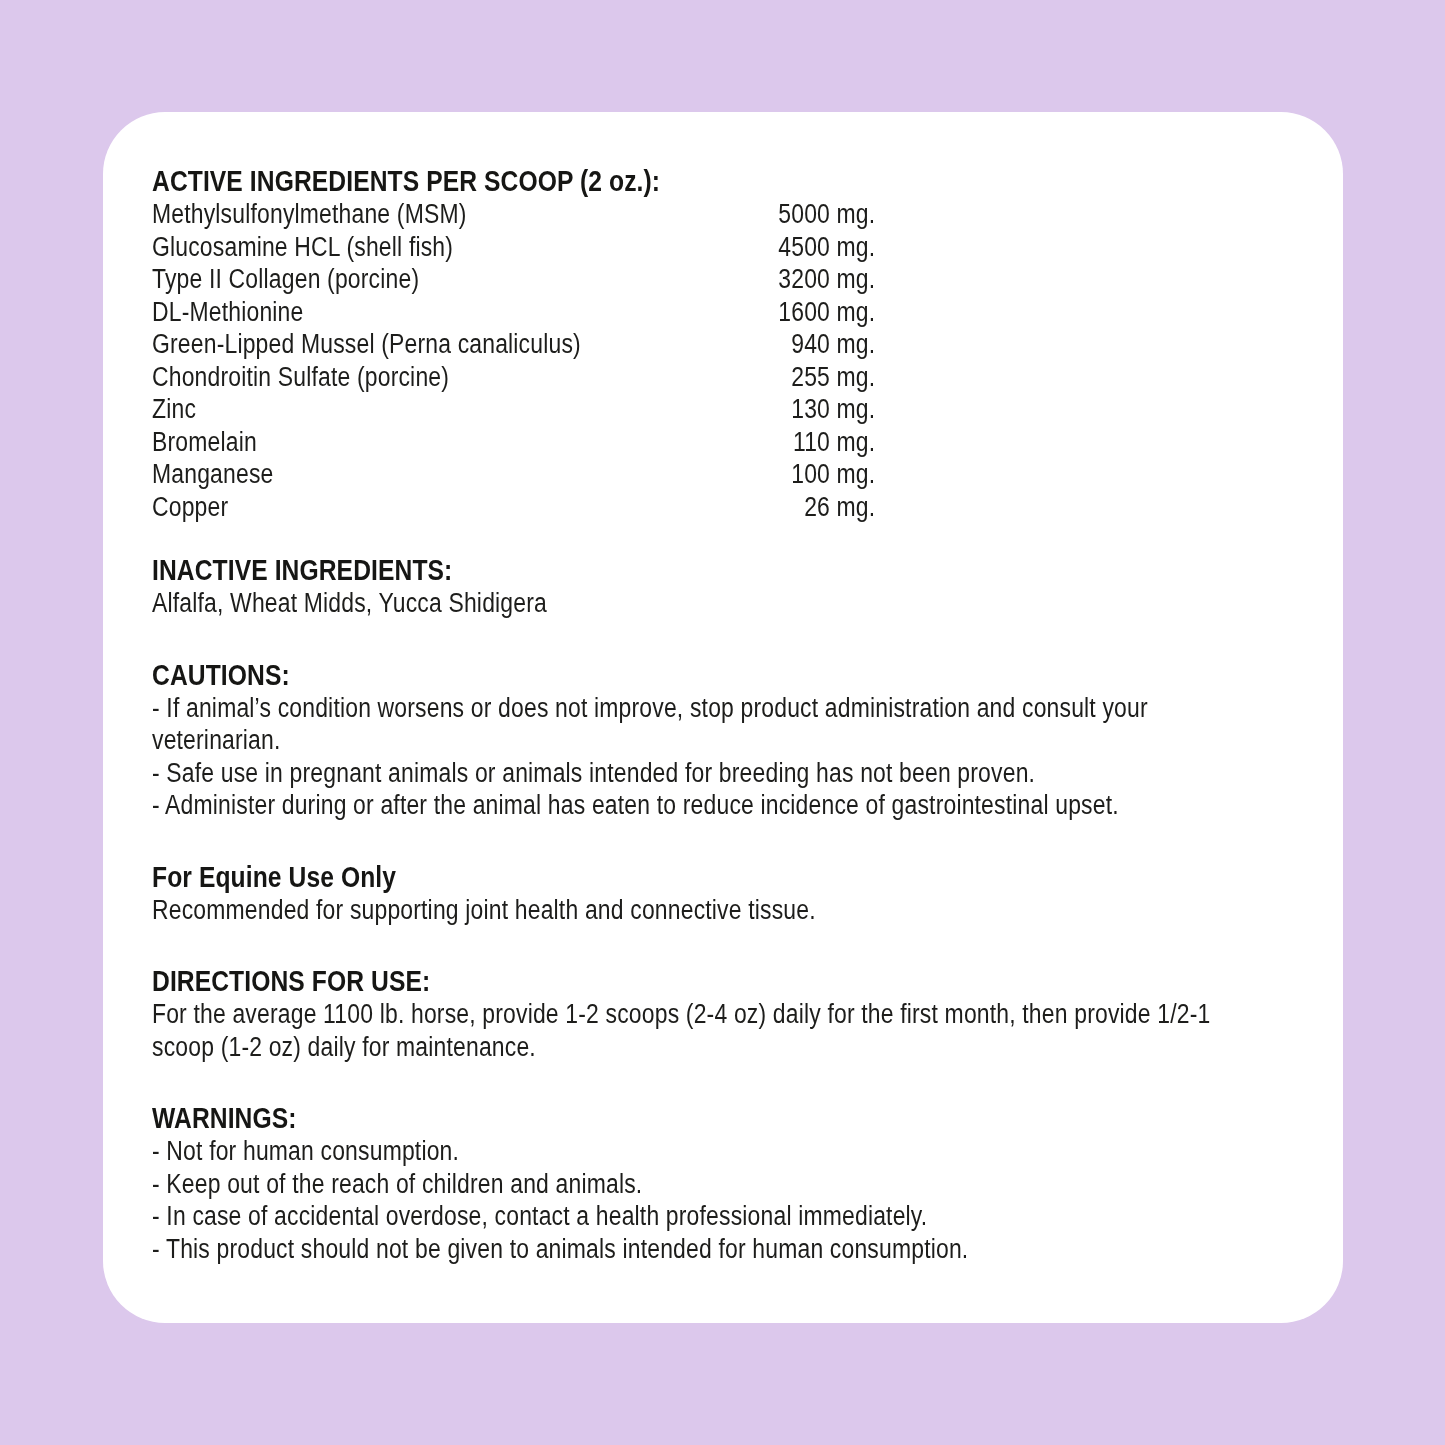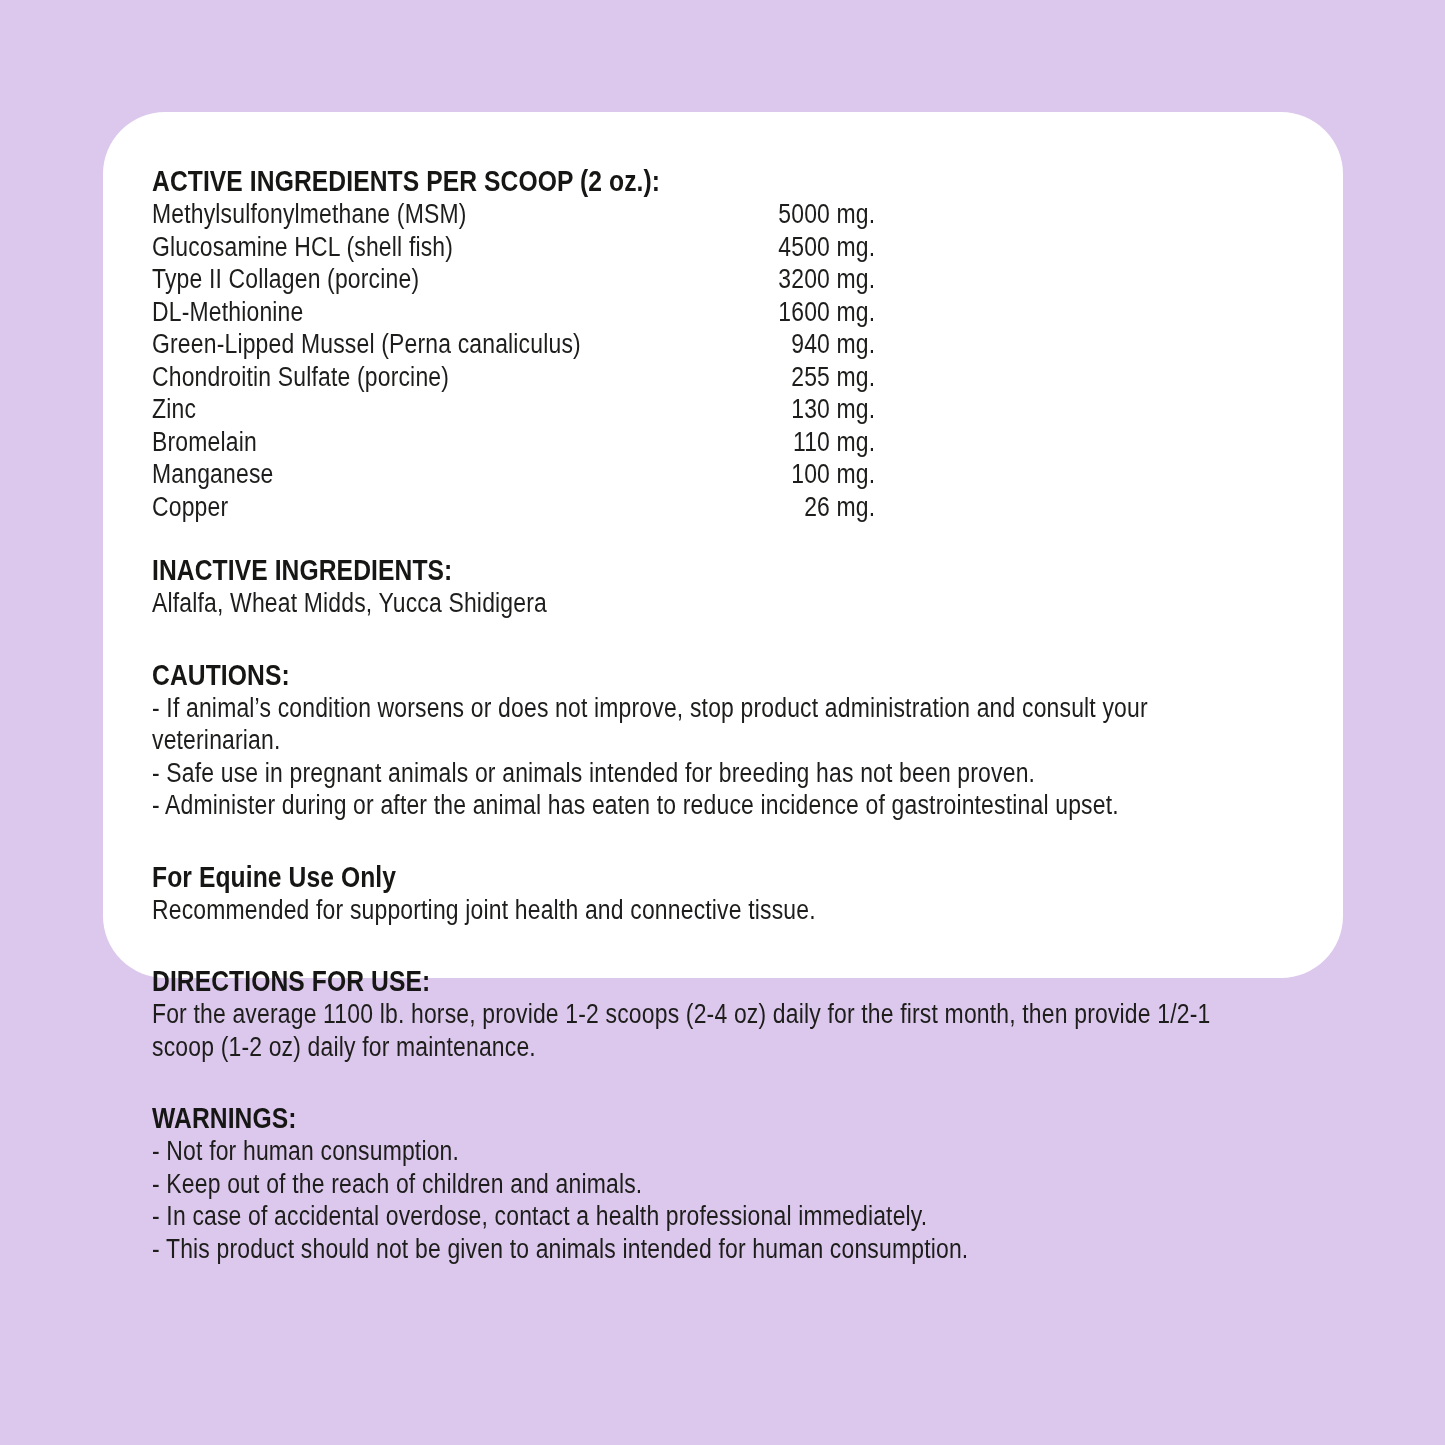--- a/index.html
+++ b/index.html
@@ -9,21 +9,21 @@
     overflow: hidden;
     font-family: "Liberation Sans", sans-serif;
   }
   body { background: #dcc8ec; position: relative; }
 
   .card {
     position: absolute;
     left: 103px;
     top: 112px;
     width: 1240px;
-    height: 866px;
+    height: 1211px;
     background: #ffffff;
     border-radius: 62px;
   }
 
   .content {
     position: absolute;
     left: 49px;
     top: 52px;
     width: 1302px;
     transform: scaleX(0.85);

